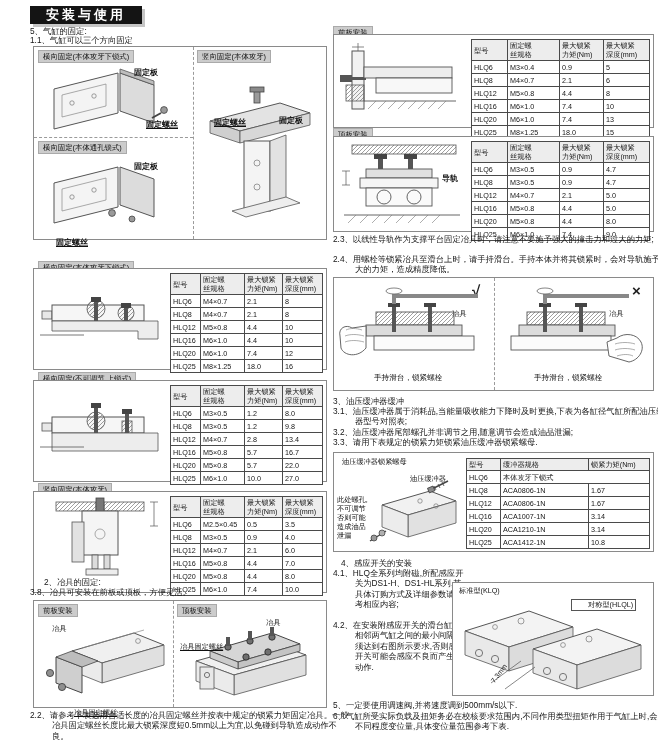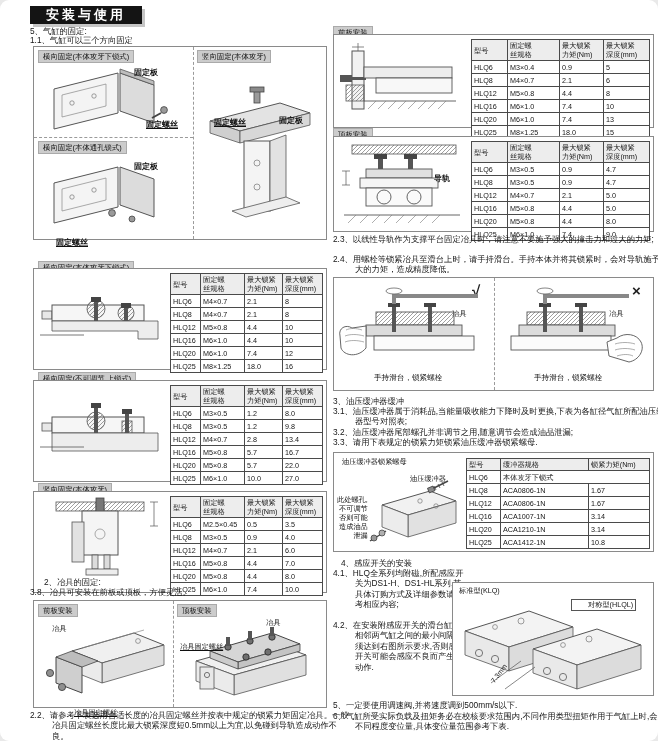--- a/index.html
+++ b/index.html
@@ -1,27 +1,27 @@
 <!DOCTYPE html>
 <html><head>
 <meta charset="utf-8">
 <style>
   html,body{margin:0;padding:0;background:#e9e9e9;}
   .page{position:relative;width:658px;height:741px;background:#ffffff;overflow:hidden;
-        font-family:"Liberation Sans","DejaVu Sans",sans-serif;color:#151515;border-radius:9px;}
+        font-family:"Liberation Sans","DejaVu Sans",sans-serif;color:#151515;}
   .abs{position:absolute;}
   .hdr{position:absolute;left:30px;top:6px;width:112px;height:18px;background:#141414;color:#fff;
        font-weight:bold;font-size:13px;letter-spacing:3px;text-align:center;line-height:18px;
        box-shadow:3px 3px 0 #c6c6c6;}
   .txt{position:absolute;font-size:8.3px;line-height:10.4px;}
   .hang{text-indent:-22px;padding-left:22px;}
   .box{position:absolute;border:1px solid #8a8a8a;background:#fff;}
   .chip{position:absolute;background:#cccccc;color:#101010;font-size:7.4px;line-height:9px;
         padding:1px 4px;white-space:nowrap;border:1px solid #aaa;}
-  .lbl{position:absolute;font-size:7.2px;line-height:8.6px;color:#101010;white-space:nowrap;text-align:right;}
+  .lbl{position:absolute;font-size:7.2px;line-height:8.6px;color:#101010;white-space:nowrap;}
   .lbl.u{text-decoration:underline;margin-top:16px;}
   .pre{white-space:pre-line;}
   table.tbl{border-collapse:collapse;table-layout:fixed;background:#fff;}
   table.tbl th,table.tbl td{border:1px solid #4a4a4a;font-size:7.2px;line-height:9px;
         padding:1px 2px;text-align:left;font-weight:normal;overflow:hidden;}
   table.tbl th{background:#ededed;white-space:pre-line;vertical-align:middle;}
   table.tbl td{height:10px;white-space:nowrap;}
   .vdash{position:absolute;border-left:1px dashed #9a9a9a;width:0;}
   .hdash{position:absolute;border-top:1px dashed #9a9a9a;height:0;}
   .mark{position:absolute;font-size:15px;font-weight:bold;color:#222;}
@@ -467,21 +467,21 @@
           <line x1="46" y1="82" x2="54" y2="74"></line>
         <line x1="58" y1="82" x2="66" y2="74"></line>
           <line x1="70" y1="82" x2="78" y2="74"></line>
         <line x1="82" y1="82" x2="90" y2="74"></line>
           <line x1="94" y1="82" x2="102" y2="74"></line>
       </g>
       <line x1="4" y1="30" x2="12" y2="30" stroke="#555" stroke-width="0.7"></line>
       <line x1="4" y1="44" x2="12" y2="44" stroke="#555" stroke-width="0.7"></line>
       <line x1="8" y1="30" x2="8" y2="44" stroke="#555" stroke-width="0.7"></line>
     </svg>
-    <div class="lbl" style="left:100px;top:38px;font-size:8px;font-weight:bold;">导轨</div>
+    <div class="lbl" style="left:108px;top:38px;font-size:8px;font-weight:bold;">导轨</div>
     <table class="tbl abs" style="left:137px;top:4px;width:178px;">
       <colgroup>
           <col style="width:36px">
           <col style="width:52px">
           <col style="width:44px">
           <col style="width:46px">
         </colgroup>
       <thead>
           <tr>
             <th>型号</th>

